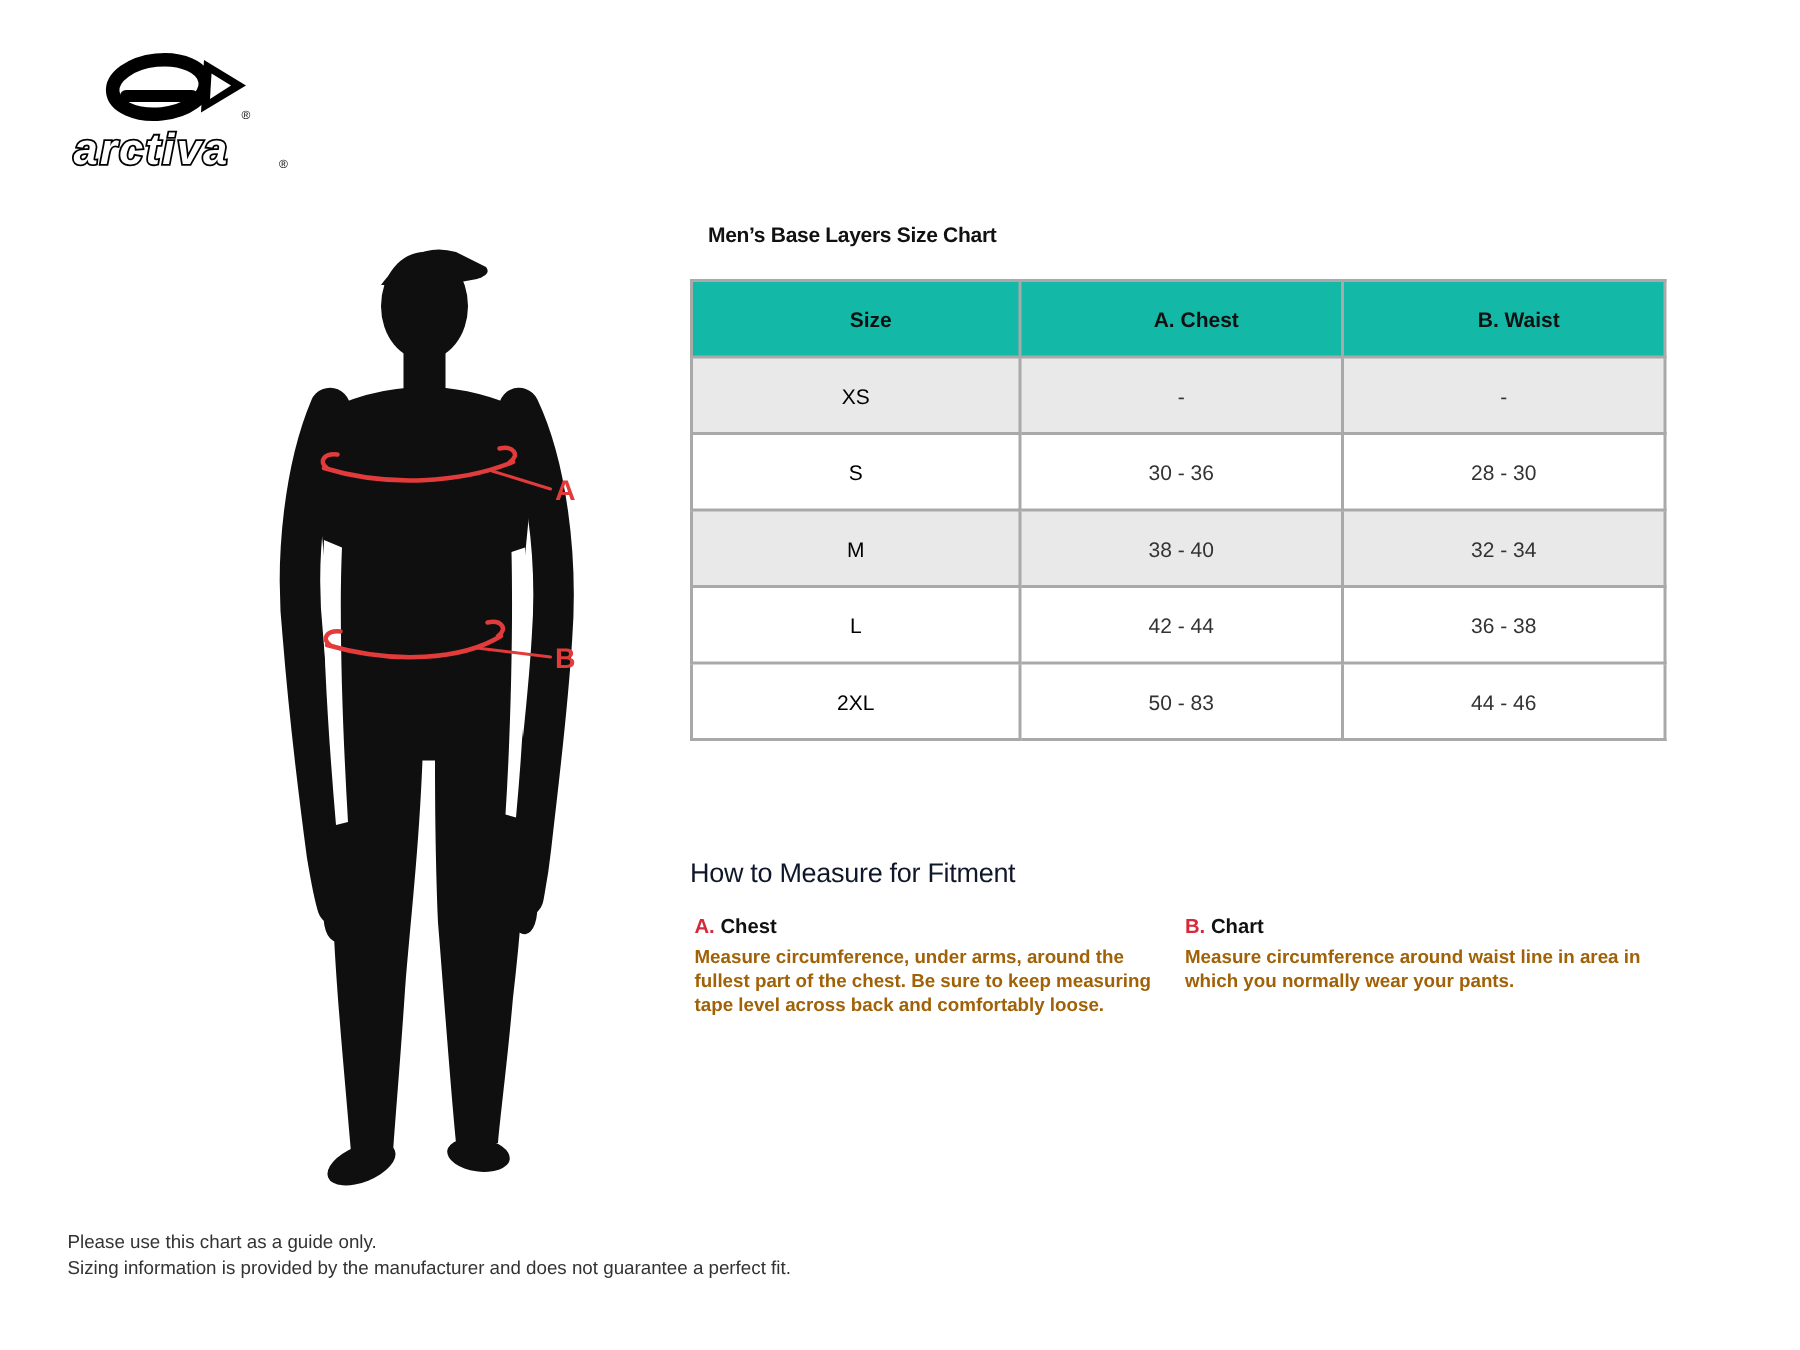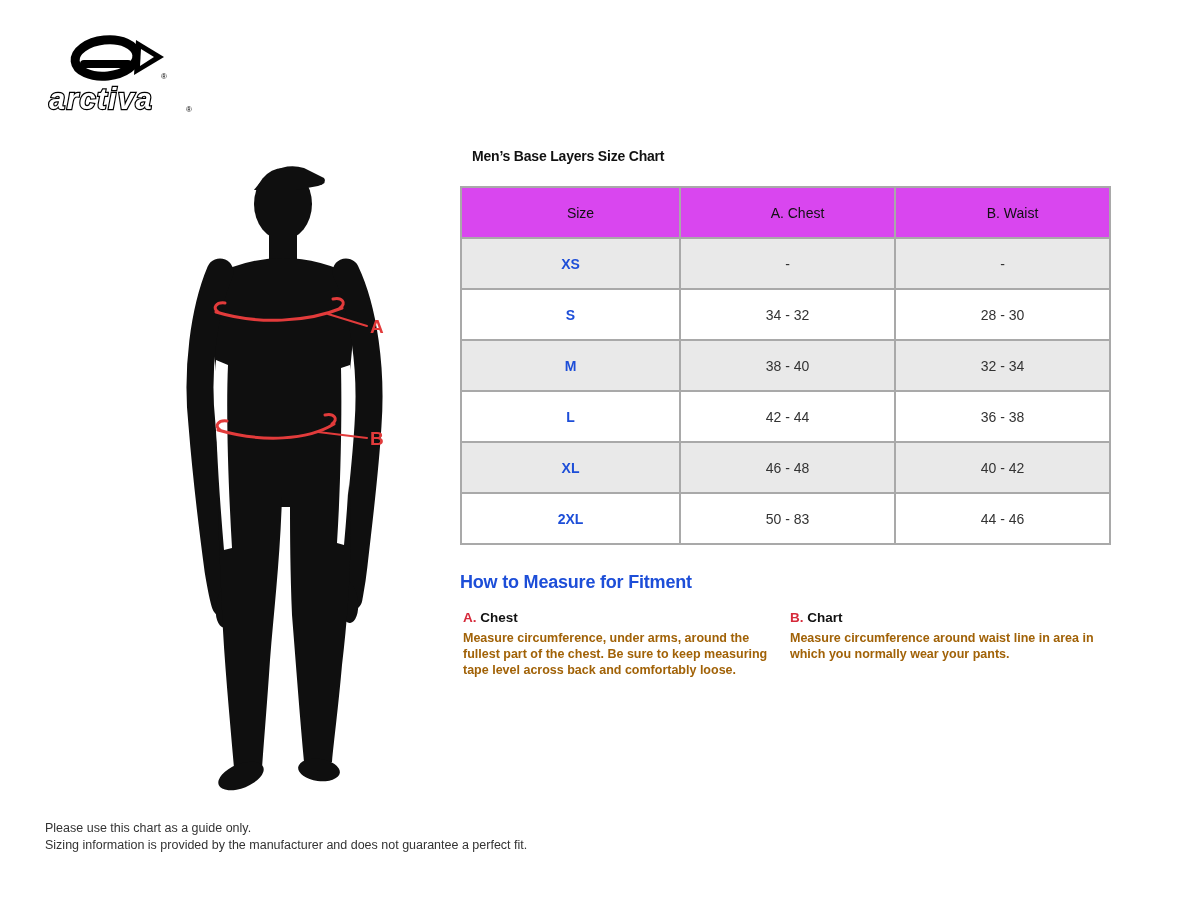--- a/index.html
+++ b/index.html
@@ -30,30 +30,30 @@
     width: 649px; border-collapse: collapse; table-layout: fixed;
     border: 2px solid #a9a9a9;
   }
   table.size-table th, table.size-table td {
     border: 2px solid #a9a9a9;
     height: 51px;
     text-align: center;
     vertical-align: middle;
     font-size: 14px;
   }
-  table.size-table th { background: #d946ef; font-weight: normal; color: #111; padding-left: 20px; }
-  table.size-table td.size-cell { font-weight: bold; color: #1d4ed8; }
+  table.size-table th { background: #14b8a6; font-weight: bold; color: #111; padding-left: 20px; }
+  table.size-table td.size-cell { font-weight: normal; color: #000000; }
   table.size-table td.value-cell { color: #333; font-weight: normal; }
   table.size-table tr.shaded td { background: #e9e9e9; }
   table.size-table tr.plain td { background: #ffffff; }
 
   
   .measure-title {
     position: absolute; left: 460px; top: 572px;
-    font-size: 18px; font-weight: bold; color: #1d4ed8;
+    font-size: 18px; font-weight: normal; color: #0f172a;
     letter-spacing: -0.2px;
   }
   .measure-item { position: absolute; top: 610px; }
   .measure-item.chest { left: 463px; width: 312px; }
   .measure-item.waist { left: 790px; width: 330px; }
   .measure-item .item-head { font-size: 13.5px; font-weight: bold; color: #111; margin-bottom: 5px; }
   .measure-item .item-head .letter { color: #d6293a; }
   .measure-item .item-body { font-size: 12.5px; line-height: 1.28; color: #a16207; font-weight: bold; }
 
   
@@ -147,37 +147,32 @@
       </tr>
     </thead>
     <tbody>
       <tr class="shaded">
         <td class="size-cell">XS</td>
         <td class="value-cell">-</td>
         <td class="value-cell">-</td>
       </tr>
       <tr class="plain">
         <td class="size-cell">S</td>
-        <td class="value-cell">34 - 32</td>
+        <td class="value-cell">30 - 36</td>
         <td class="value-cell">28 - 30</td>
       </tr>
       <tr class="shaded">
         <td class="size-cell">M</td>
         <td class="value-cell">38 - 40</td>
         <td class="value-cell">32 - 34</td>
       </tr>
       <tr class="plain">
         <td class="size-cell">L</td>
         <td class="value-cell">42 - 44</td>
         <td class="value-cell">36 - 38</td>
-      </tr>
-      <tr class="shaded">
-        <td class="size-cell">XL</td>
-        <td class="value-cell">46 - 48</td>
-        <td class="value-cell">40 - 42</td>
       </tr>
       <tr class="plain">
         <td class="size-cell">2XL</td>
         <td class="value-cell">50 - 83</td>
         <td class="value-cell">44 - 46</td>
       </tr>
     </tbody>
   </table>
 
   <div class="measure-title">How to Measure for Fitment</div>

